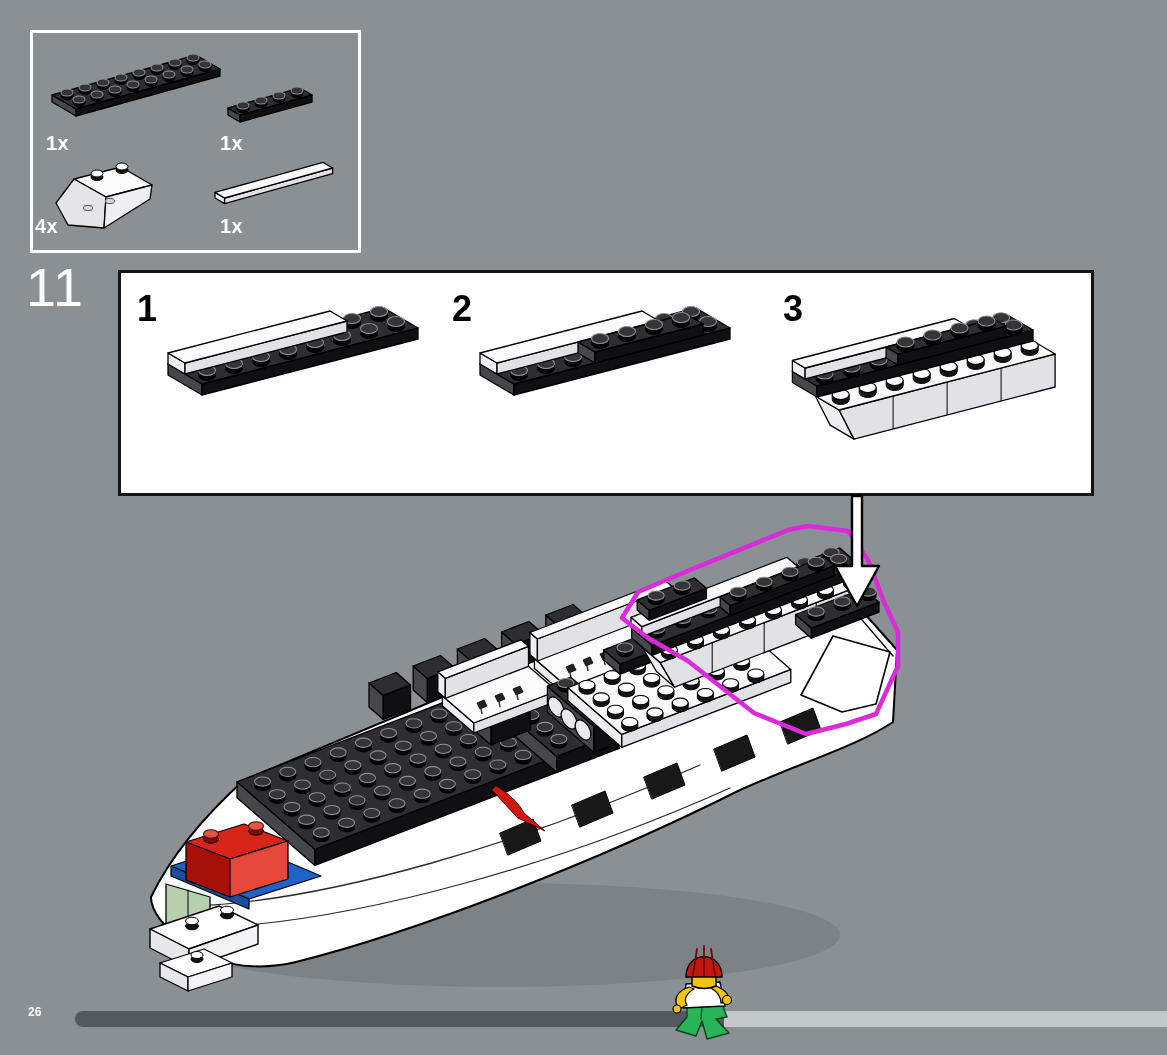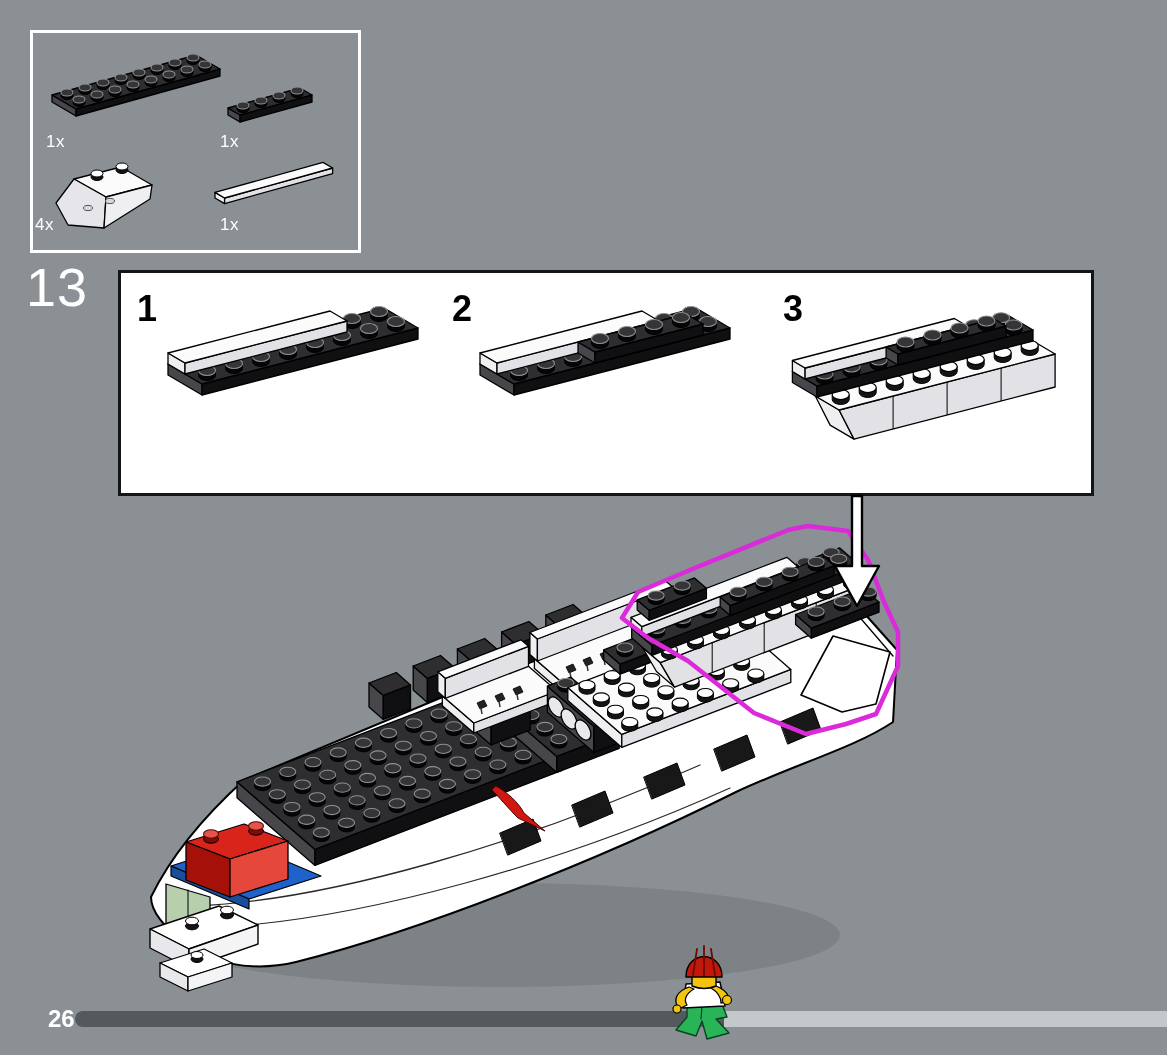--- a/index.html
+++ b/index.html
@@ -1,36 +1,36 @@
 <!DOCTYPE html>
 <html><head>
 <meta charset="utf-8">
 <style>
   html,body{margin:0;padding:0;background:#8a9094;}
   .page{position:relative;width:1167px;height:1055px;overflow:hidden;background:#8a9094;font-family:"Liberation Sans",sans-serif;}
   .partsbox{position:absolute;left:30px;top:30px;width:331px;height:223px;border:3px solid #ffffff;box-sizing:border-box;}
   .panel{position:absolute;left:118px;top:270px;width:976px;height:226px;background:#ffffff;border:3px solid #151515;box-sizing:border-box;z-index:1;}
-  .count-label{position:absolute;color:#ffffff;font-size:17px;font-weight:normal;z-index:5;letter-spacing:0.5px;}
+  .count-label{position:absolute;color:#ffffff;font-size:20px;font-weight:bold;z-index:5;letter-spacing:0.5px;}
   .step-number{position:absolute;left:26px;top:256px;color:#ffffff;font-size:54px;font-weight:400;z-index:5;letter-spacing:1px;}
   .substep-number{position:absolute;color:#000000;font-size:36px;font-weight:600;z-index:5;}
-  .page-number{position:absolute;left:28px;top:1005px;color:#ffffff;font-size:24px;font-weight:700;z-index:5;margin-left:20px;}
+  .page-number{position:absolute;left:28px;top:1005px;color:#ffffff;font-size:12px;font-weight:700;z-index:5;}
   .bar-filled{position:absolute;left:75px;top:1011px;width:649px;height:16px;border-radius:8px 0 0 8px;z-index:2;}
   .bar-rest{position:absolute;left:724px;top:1011px;width:443px;height:16px;z-index:2;}
   .art{position:absolute;left:0;top:0;z-index:3;pointer-events:none;}
 </style>
 </head>
 <body>
 
 <div class="page" style="background: rgb(138, 144, 148);">
 
   <div class="partsbox"></div>
 
   <div class="panel"></div>
 
-  <div class="step-number">13</div>
+  <div class="step-number">11</div>
 
   <div class="count-label" style="left:46px;top:132px;">1x</div>
   <div class="count-label" style="left:220px;top:132px;">1x</div>
   <div class="count-label" style="left:35px;top:215px;">4x</div>
   <div class="count-label" style="left:220px;top:215px;">1x</div>
 
   <div class="substep-number" style="left:137px;top:288px;">1</div>
   <div class="substep-number" style="left:452px;top:288px;">2</div>
   <div class="substep-number" style="left:783px;top:288px;">3</div>
 

